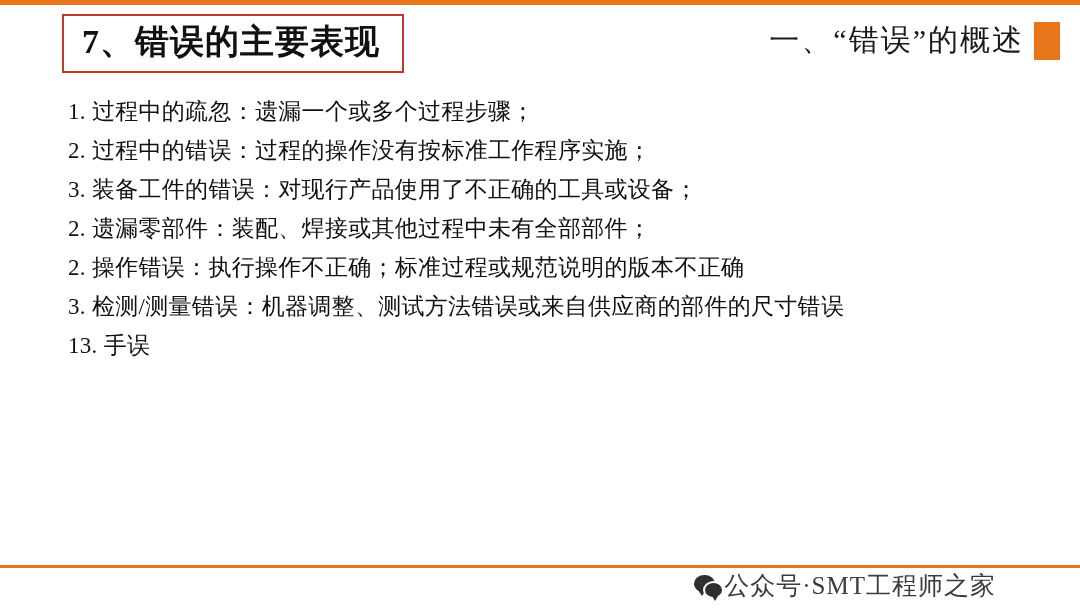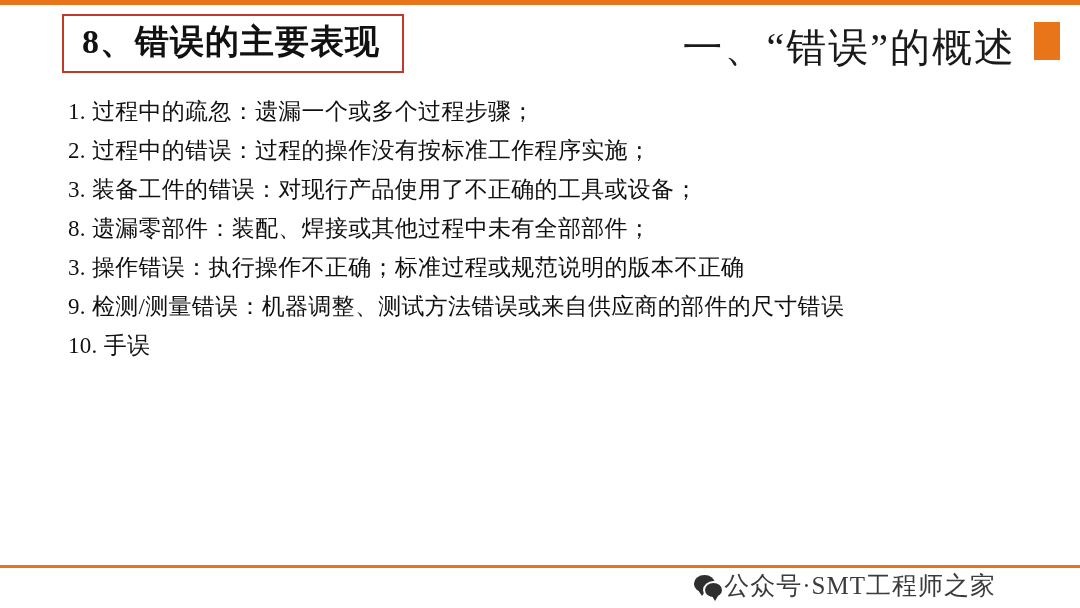--- a/index.html
+++ b/index.html
@@ -26,23 +26,23 @@
     position: absolute;
     left: 0;
     top: 0;
     width: 1080px;
     height: 5px;
     background: #e8751a;
   }
   
   .section-title {
     position: absolute;
-    right: 64px;
+    right: 56px;
     top: 20px;
-    font-size: 40px;
+    font-size: 30px;
     letter-spacing: 2px;
     color: #1a1a1a;
     white-space: nowrap;
     font-family: "Liberation Serif", "DejaVu Serif", serif;
   }
   .section-bar {
     position: absolute;
     right: 20px;
     top: 22px;
     width: 26px;
@@ -161,31 +161,31 @@
 <body>
 
 <div class="slide">
 
   <div class="top-rule"></div>
 
   <div class="section-title">一、“错误”的概述</div>
   <div class="section-bar"></div>
 
   <div class="heading-box">
-    <div class="heading-text">8、错误的主要表现</div>
+    <div class="heading-text">7、错误的主要表现</div>
   </div>
 
   <div class="list">
     <div class="list-item">1. 过程中的疏忽：遗漏一个或多个过程步骤；</div>
     <div class="list-item">2. 过程中的错误：过程的操作没有按标准工作程序实施；</div>
     <div class="list-item">3. 装备工件的错误：对现行产品使用了不正确的工具或设备；</div>
-    <div class="list-item">8. 遗漏零部件：装配、焊接或其他过程中未有全部部件；</div>
-    <div class="list-item">3. 操作错误：执行操作不正确；标准过程或规范说明的版本不正确</div>
-    <div class="list-item">9. 检测/测量错误：机器调整、测试方法错误或来自供应商的部件的尺寸错误</div>
-    <div class="list-item">10. 手误</div>
+    <div class="list-item">2. 遗漏零部件：装配、焊接或其他过程中未有全部部件；</div>
+    <div class="list-item">2. 操作错误：执行操作不正确；标准过程或规范说明的版本不正确</div>
+    <div class="list-item">3. 检测/测量错误：机器调整、测试方法错误或来自供应商的部件的尺寸错误</div>
+    <div class="list-item">13. 手误</div>
   </div>
 
   <div class="bottom-rule"></div>
   <div class="bottom-bar">
     <div class="watermark">
       <span class="wechat-icon">
         <span class="b1"></span>
         <span class="b2"></span>
       </span>
       <span>公众号·SMT工程师之家</span>

